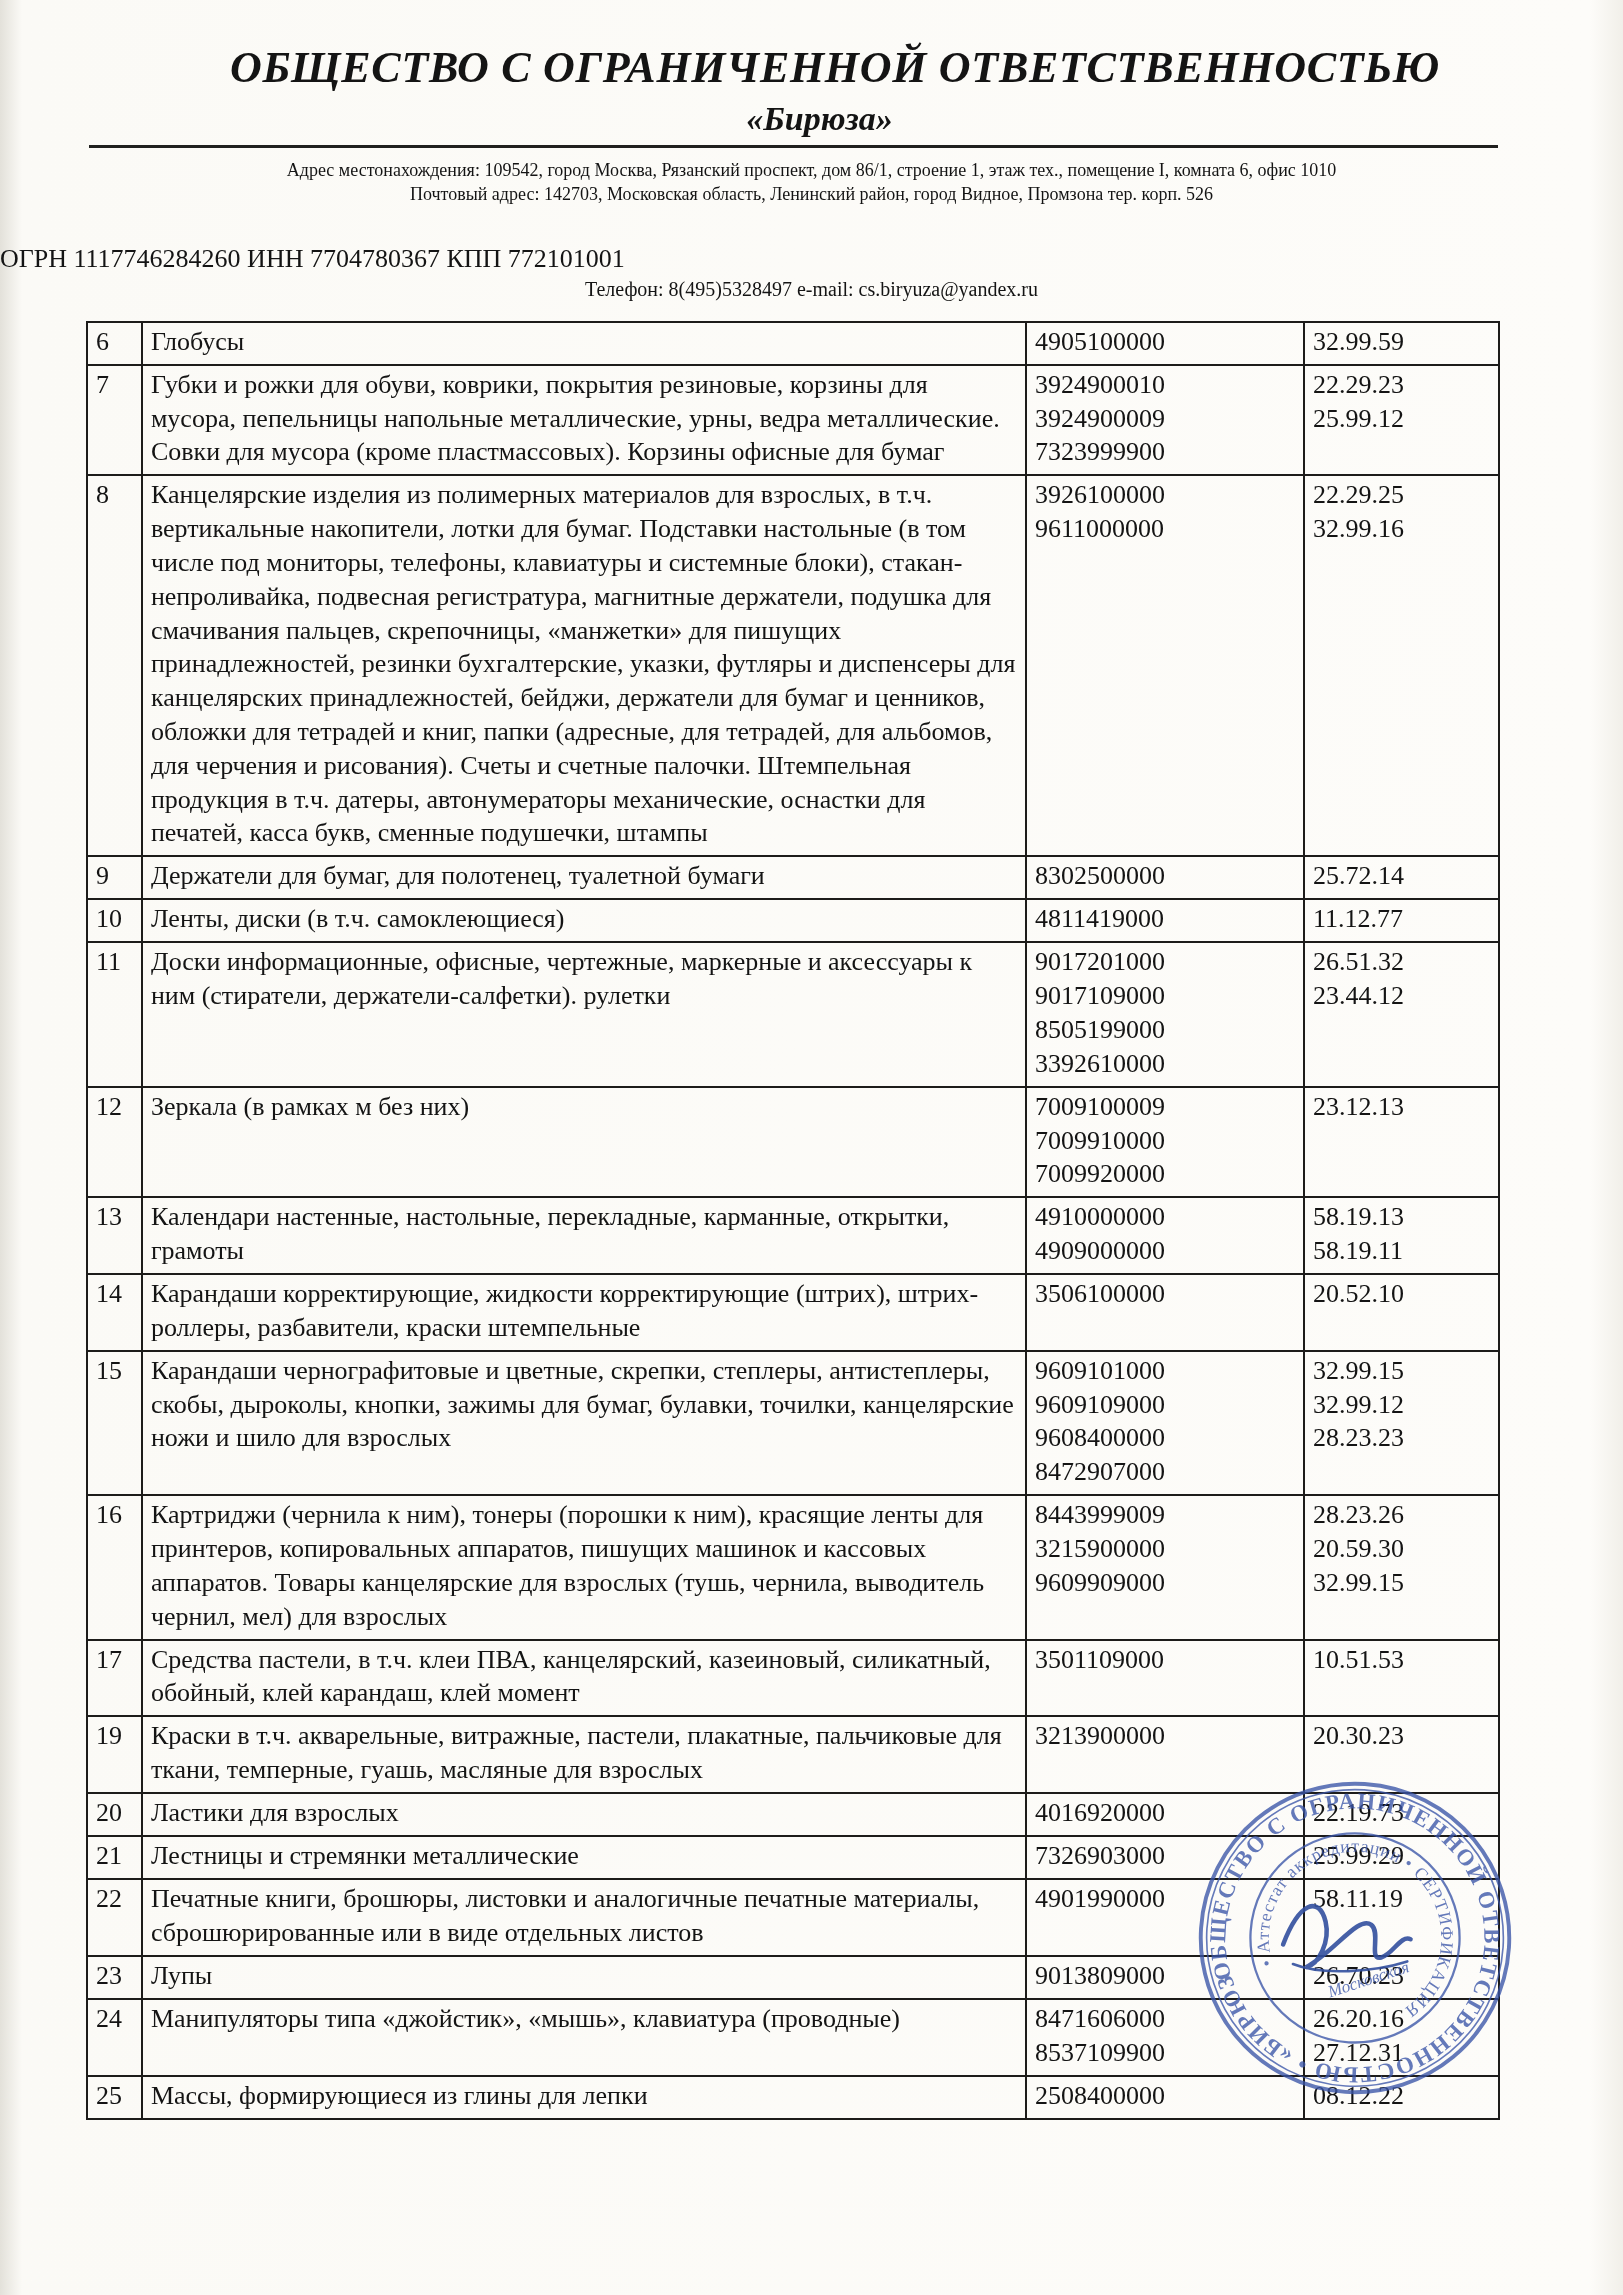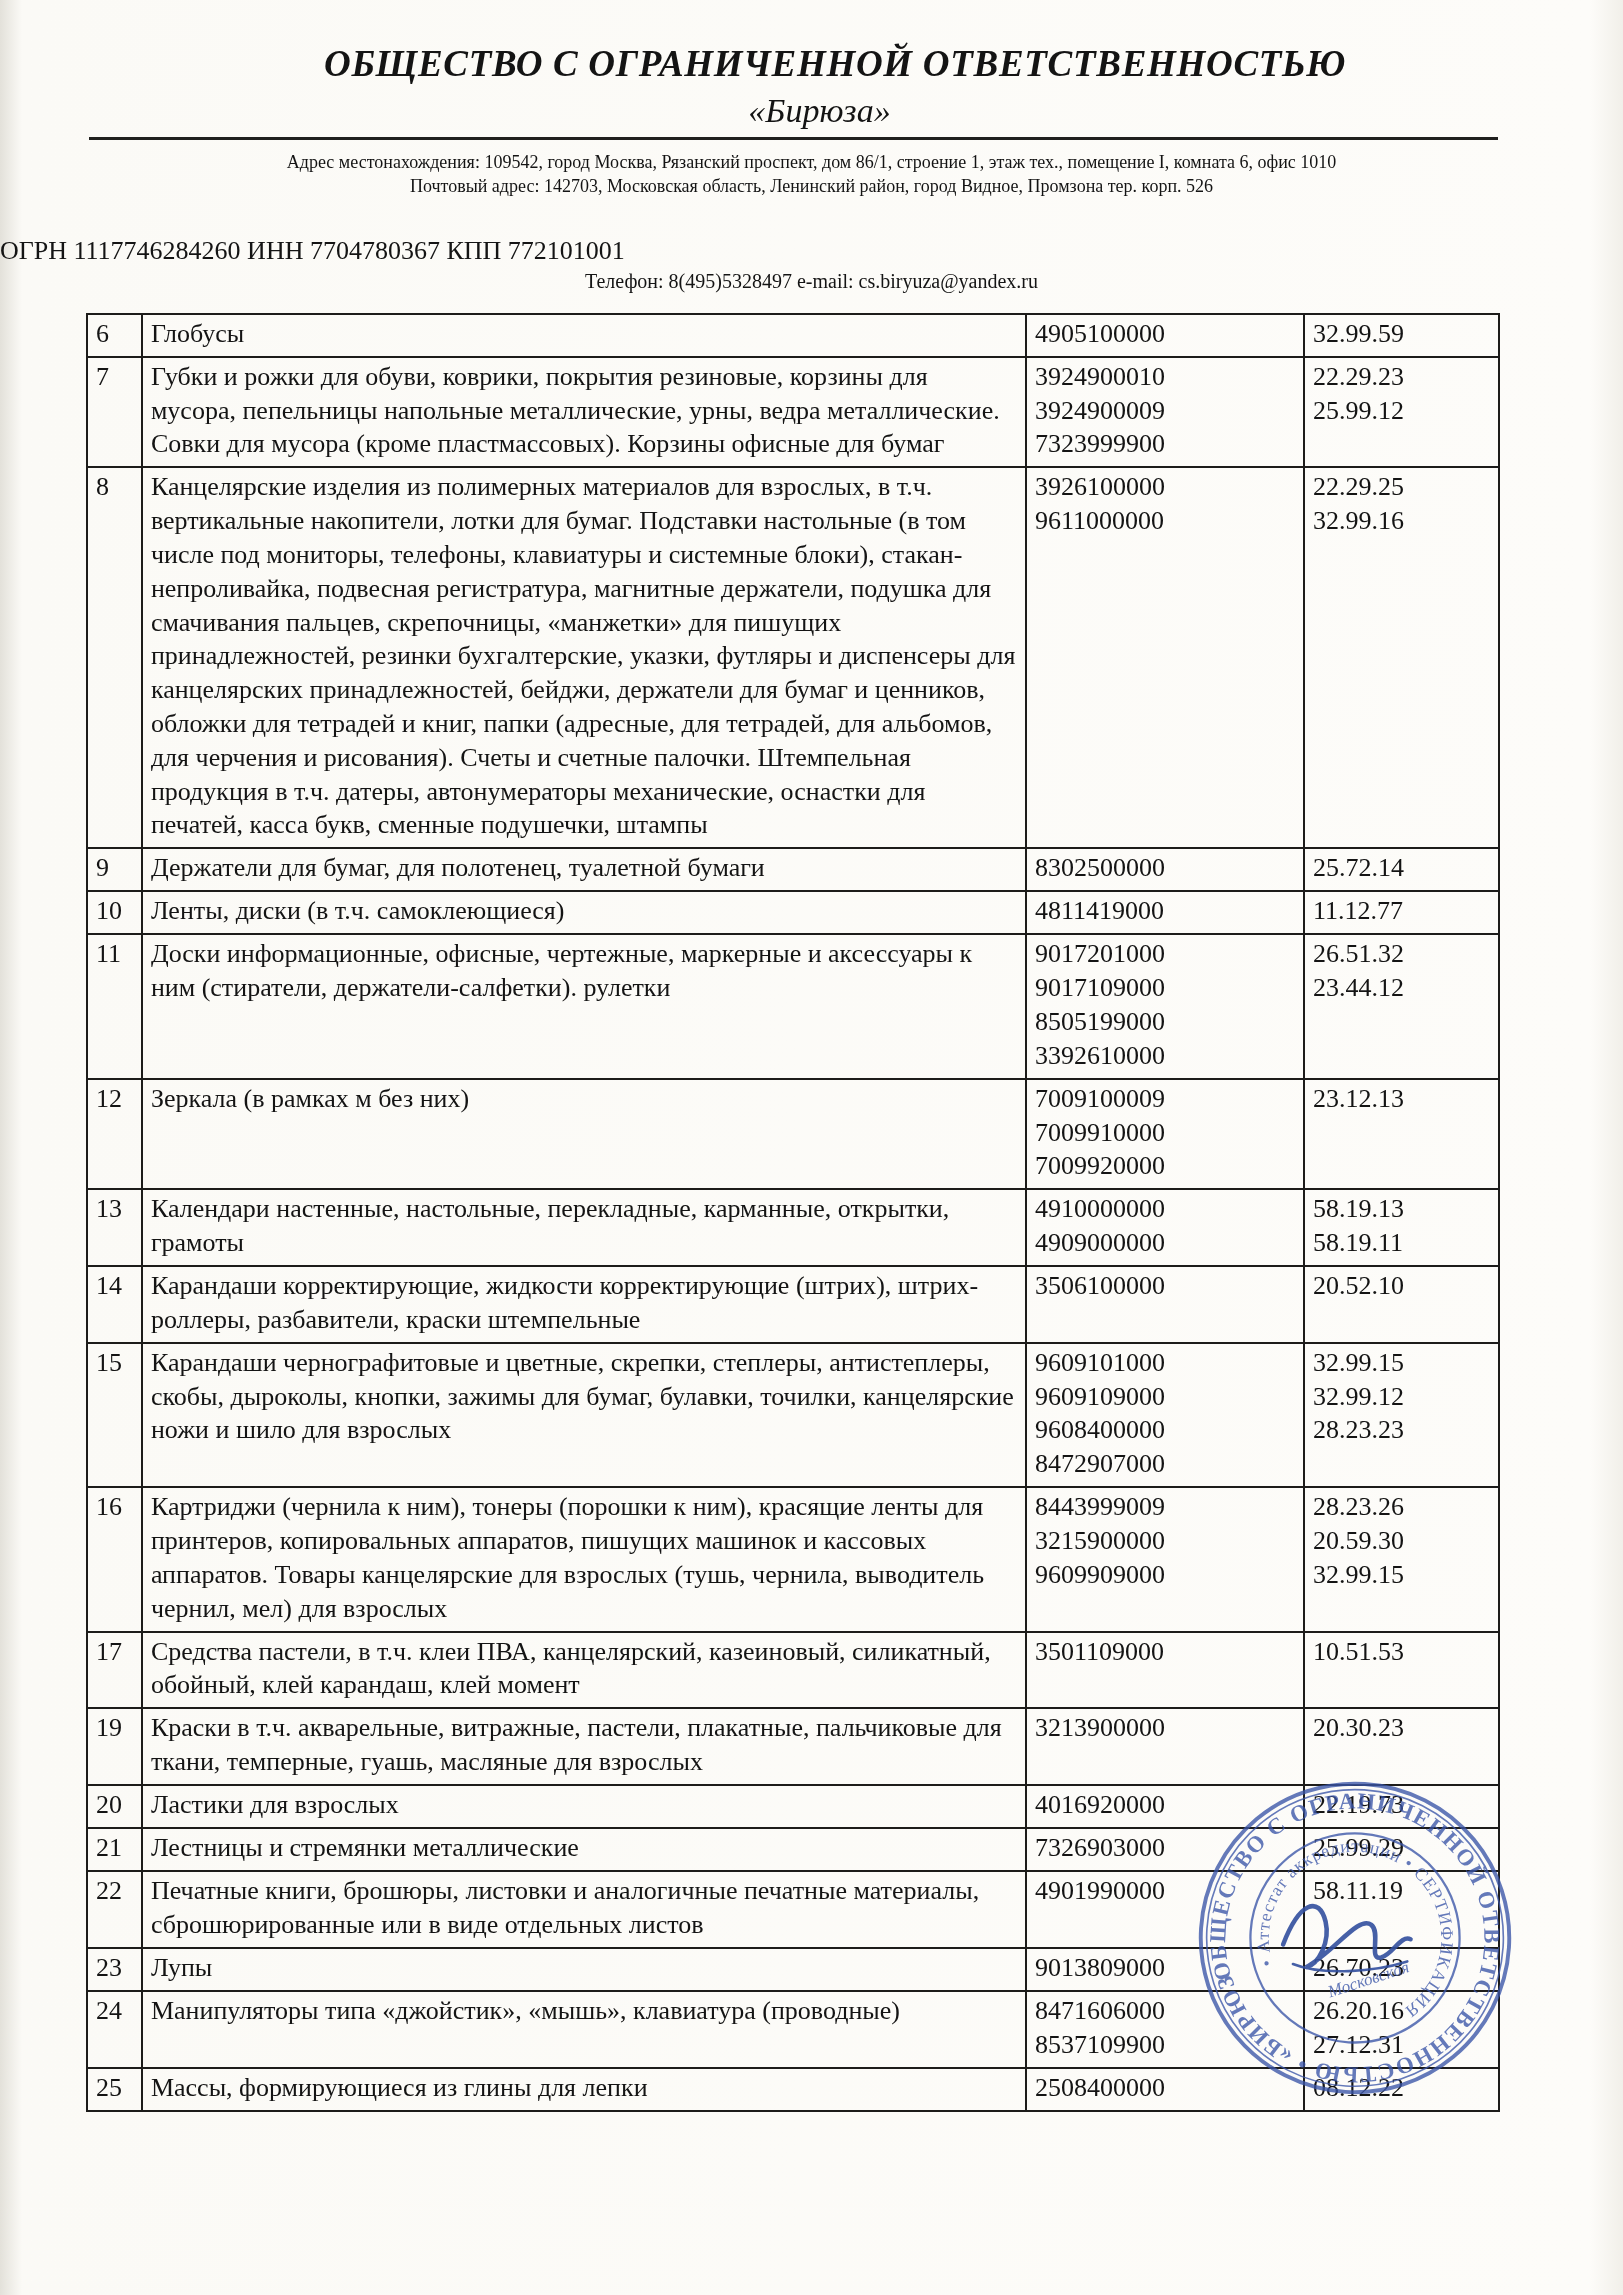--- a/index.html
+++ b/index.html
@@ -10,24 +10,24 @@
   }
   .page {
     position:relative;
     width:1623px; height:2295px;
     background:linear-gradient(90deg,#e3e1da 0px,#fbfaf6 22px,#fdfcf9 1590px,#f1efe9 1623px);
     color:#141414;
     overflow:hidden;
   }
   .header { padding-top:42px; text-align:center; }
   .org-type {
-    font-size:37px; font-weight:bold; font-style:italic; letter-spacing:0.7px;padding-left:47px;
+    font-size:44px; font-weight:bold; font-style:italic; letter-spacing:0.7px;padding-left:47px;
   }
   .org-name {
-    font-size:34px; font-weight:normal; font-style:italic; margin-top:6.5px;margin-left:16px;
+    font-size:34px; font-weight:bold; font-style:italic; margin-top:6.5px;margin-left:16px;
   }
   .rule {
     border:none; border-top:3.3px solid #20201e;
     margin:7.9px 125px 10.5px 89px;
   }
   .addr {
     font-size:18px; line-height:1.32; margin:0 167px; text-align:center;
   }
   .reg { font-size:26px; margin-top:38px; text-align:left; }
   .contact { font-size:20px; margin-top:3.9px; text-align:center; }

